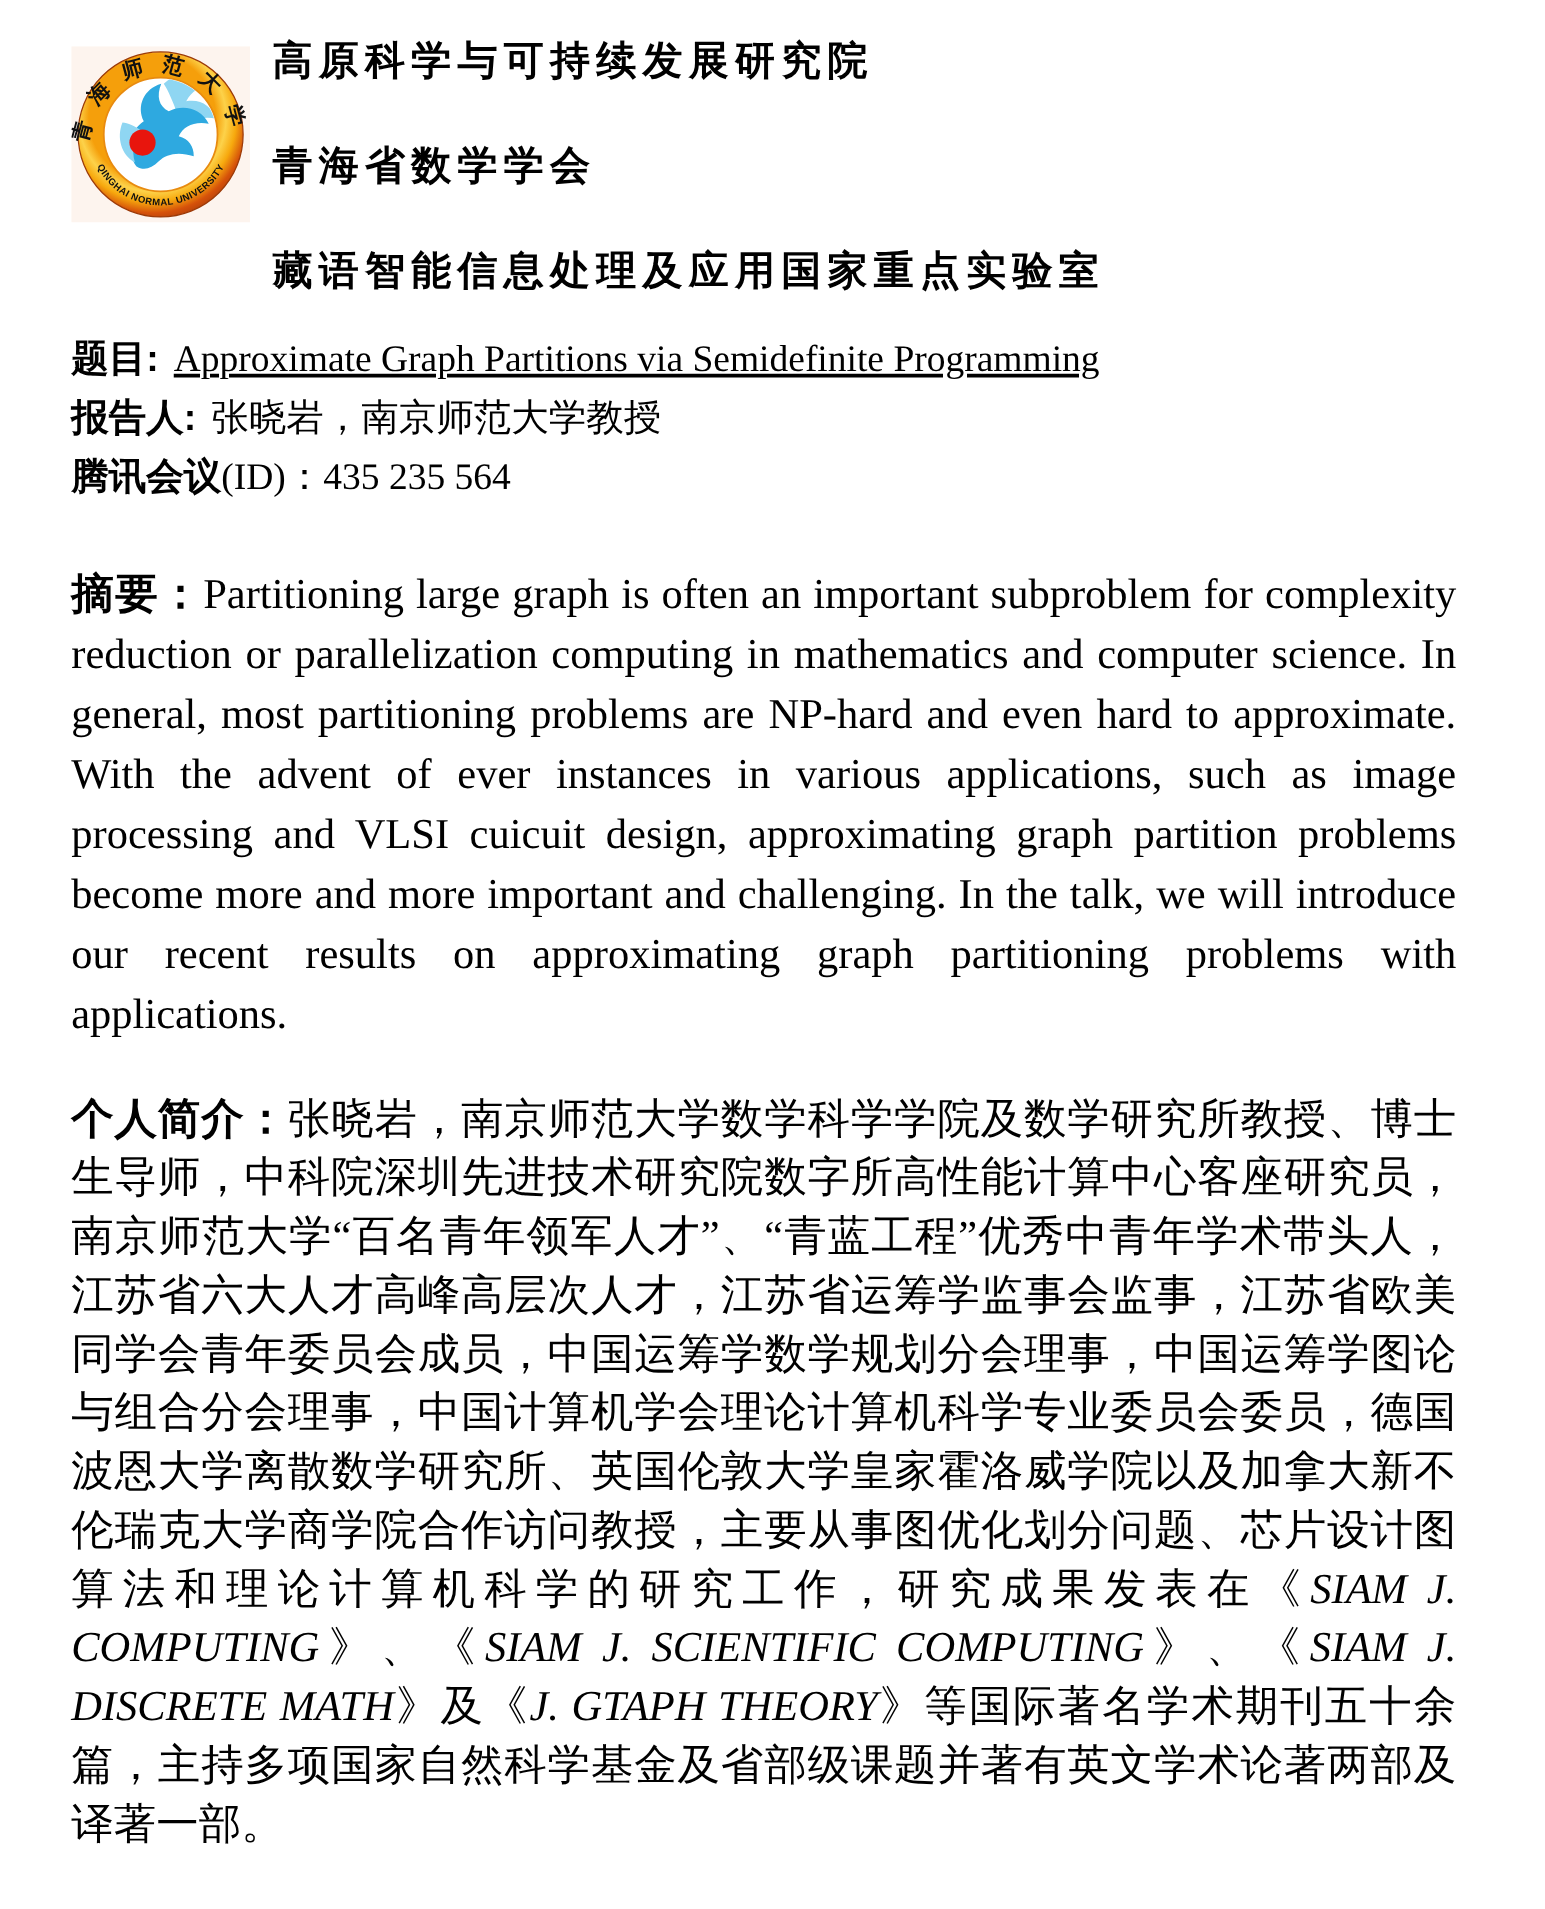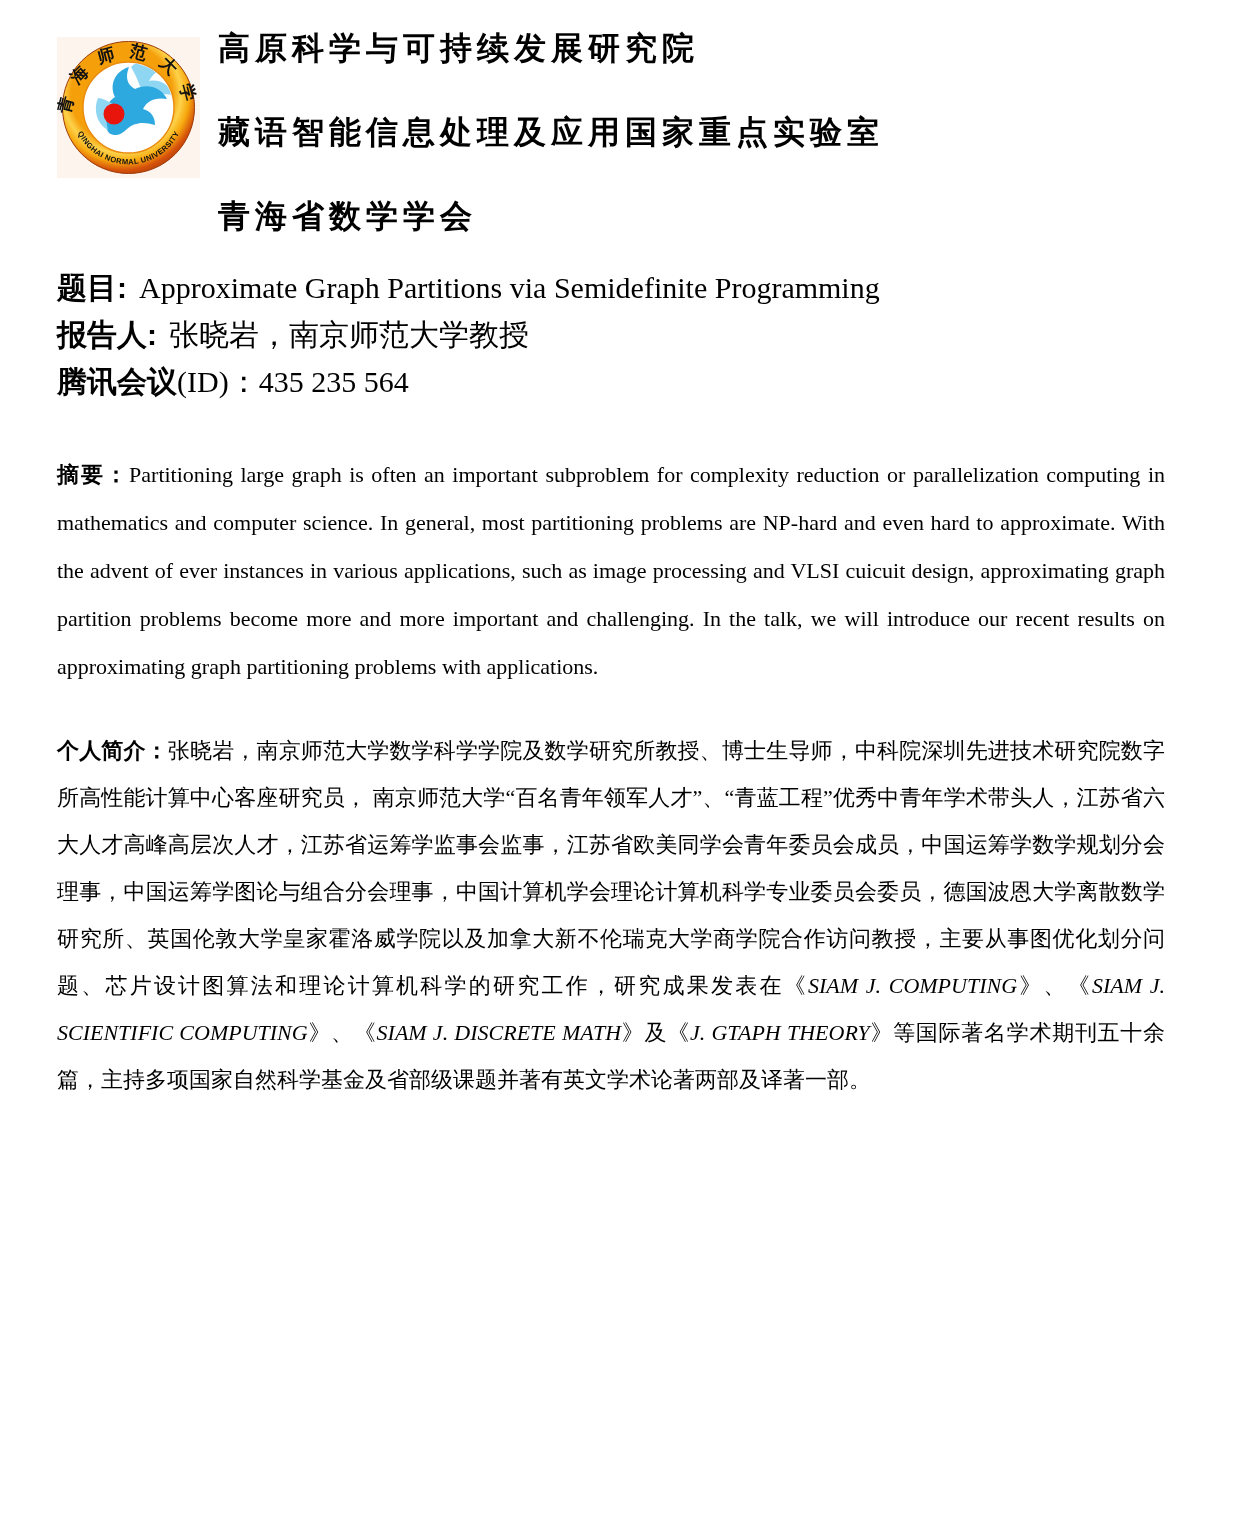--- a/index.html
+++ b/index.html
@@ -29,27 +29,27 @@
   
   .details{margin:28px 71px 0 57px;font-size:30px;line-height:47px;}
   .detail-row{white-space:nowrap;}
   .detail-label{
     font-family:"Liberation Sans","DejaVu Sans",sans-serif;
     font-weight:700;
     text-align:center;
   }
   .detail-mid{font-weight:400;}
   .detail-value{margin-left:12px;}
-  .detail-row.row-title .detail-value{}
+  .detail-row.row-title .detail-value{text-decoration:underline;}
   .detail-row.row-time .detail-value,
   .detail-row.row-meeting .detail-value{margin-left:0;}
   
   .para{
     margin:46px 71px 0 57px;
-    font-size:22px;
+    font-size:34px;
     line-height:48px;
     text-align:justify;
     text-justify:inter-ideograph;
   }
   .para.bio{margin-top:36px;line-height:47px;}
   .para-label{
     font-family:"Liberation Sans","DejaVu Sans",sans-serif;
     font-weight:700;
   }
   .seg-italic{font-style:italic;}
@@ -89,22 +89,22 @@
           <textPath href="#arcTop" startOffset="50%" text-anchor="middle">青海师范大学</textPath>
         </text>
         <text font-family="'Liberation Sans','DejaVu Sans',sans-serif" font-size="7.6" font-weight="700" fill="#111111" letter-spacing="0.4">
           <textPath href="#arcBottom" startOffset="50%" text-anchor="middle">QINGHAI NORMAL UNIVERSITY</textPath>
         </text>
       </svg>
     </div>
 
     <div class="header-lines">
       <div class="header-line">高原科学与可持续发展研究院</div>
+      <div class="header-line">青海省数学学会</div>
       <div class="header-line">藏语智能信息处理及应用国家重点实验室</div>
-      <div class="header-line">青海省数学学会</div>
     </div>
   </header>
 
   <section class="details">
     <div class="detail-row row-title">
       <span class="detail-label">题目:</span><span class="detail-mid"></span><span class="detail-value">Approximate Graph Partitions via Semidefinite Programming</span>
     </div>
     <div class="detail-row row-speaker">
       <span class="detail-label">报告人:</span><span class="detail-mid"></span><span class="detail-value">张晓岩，南京师范大学教授</span>
     </div>

